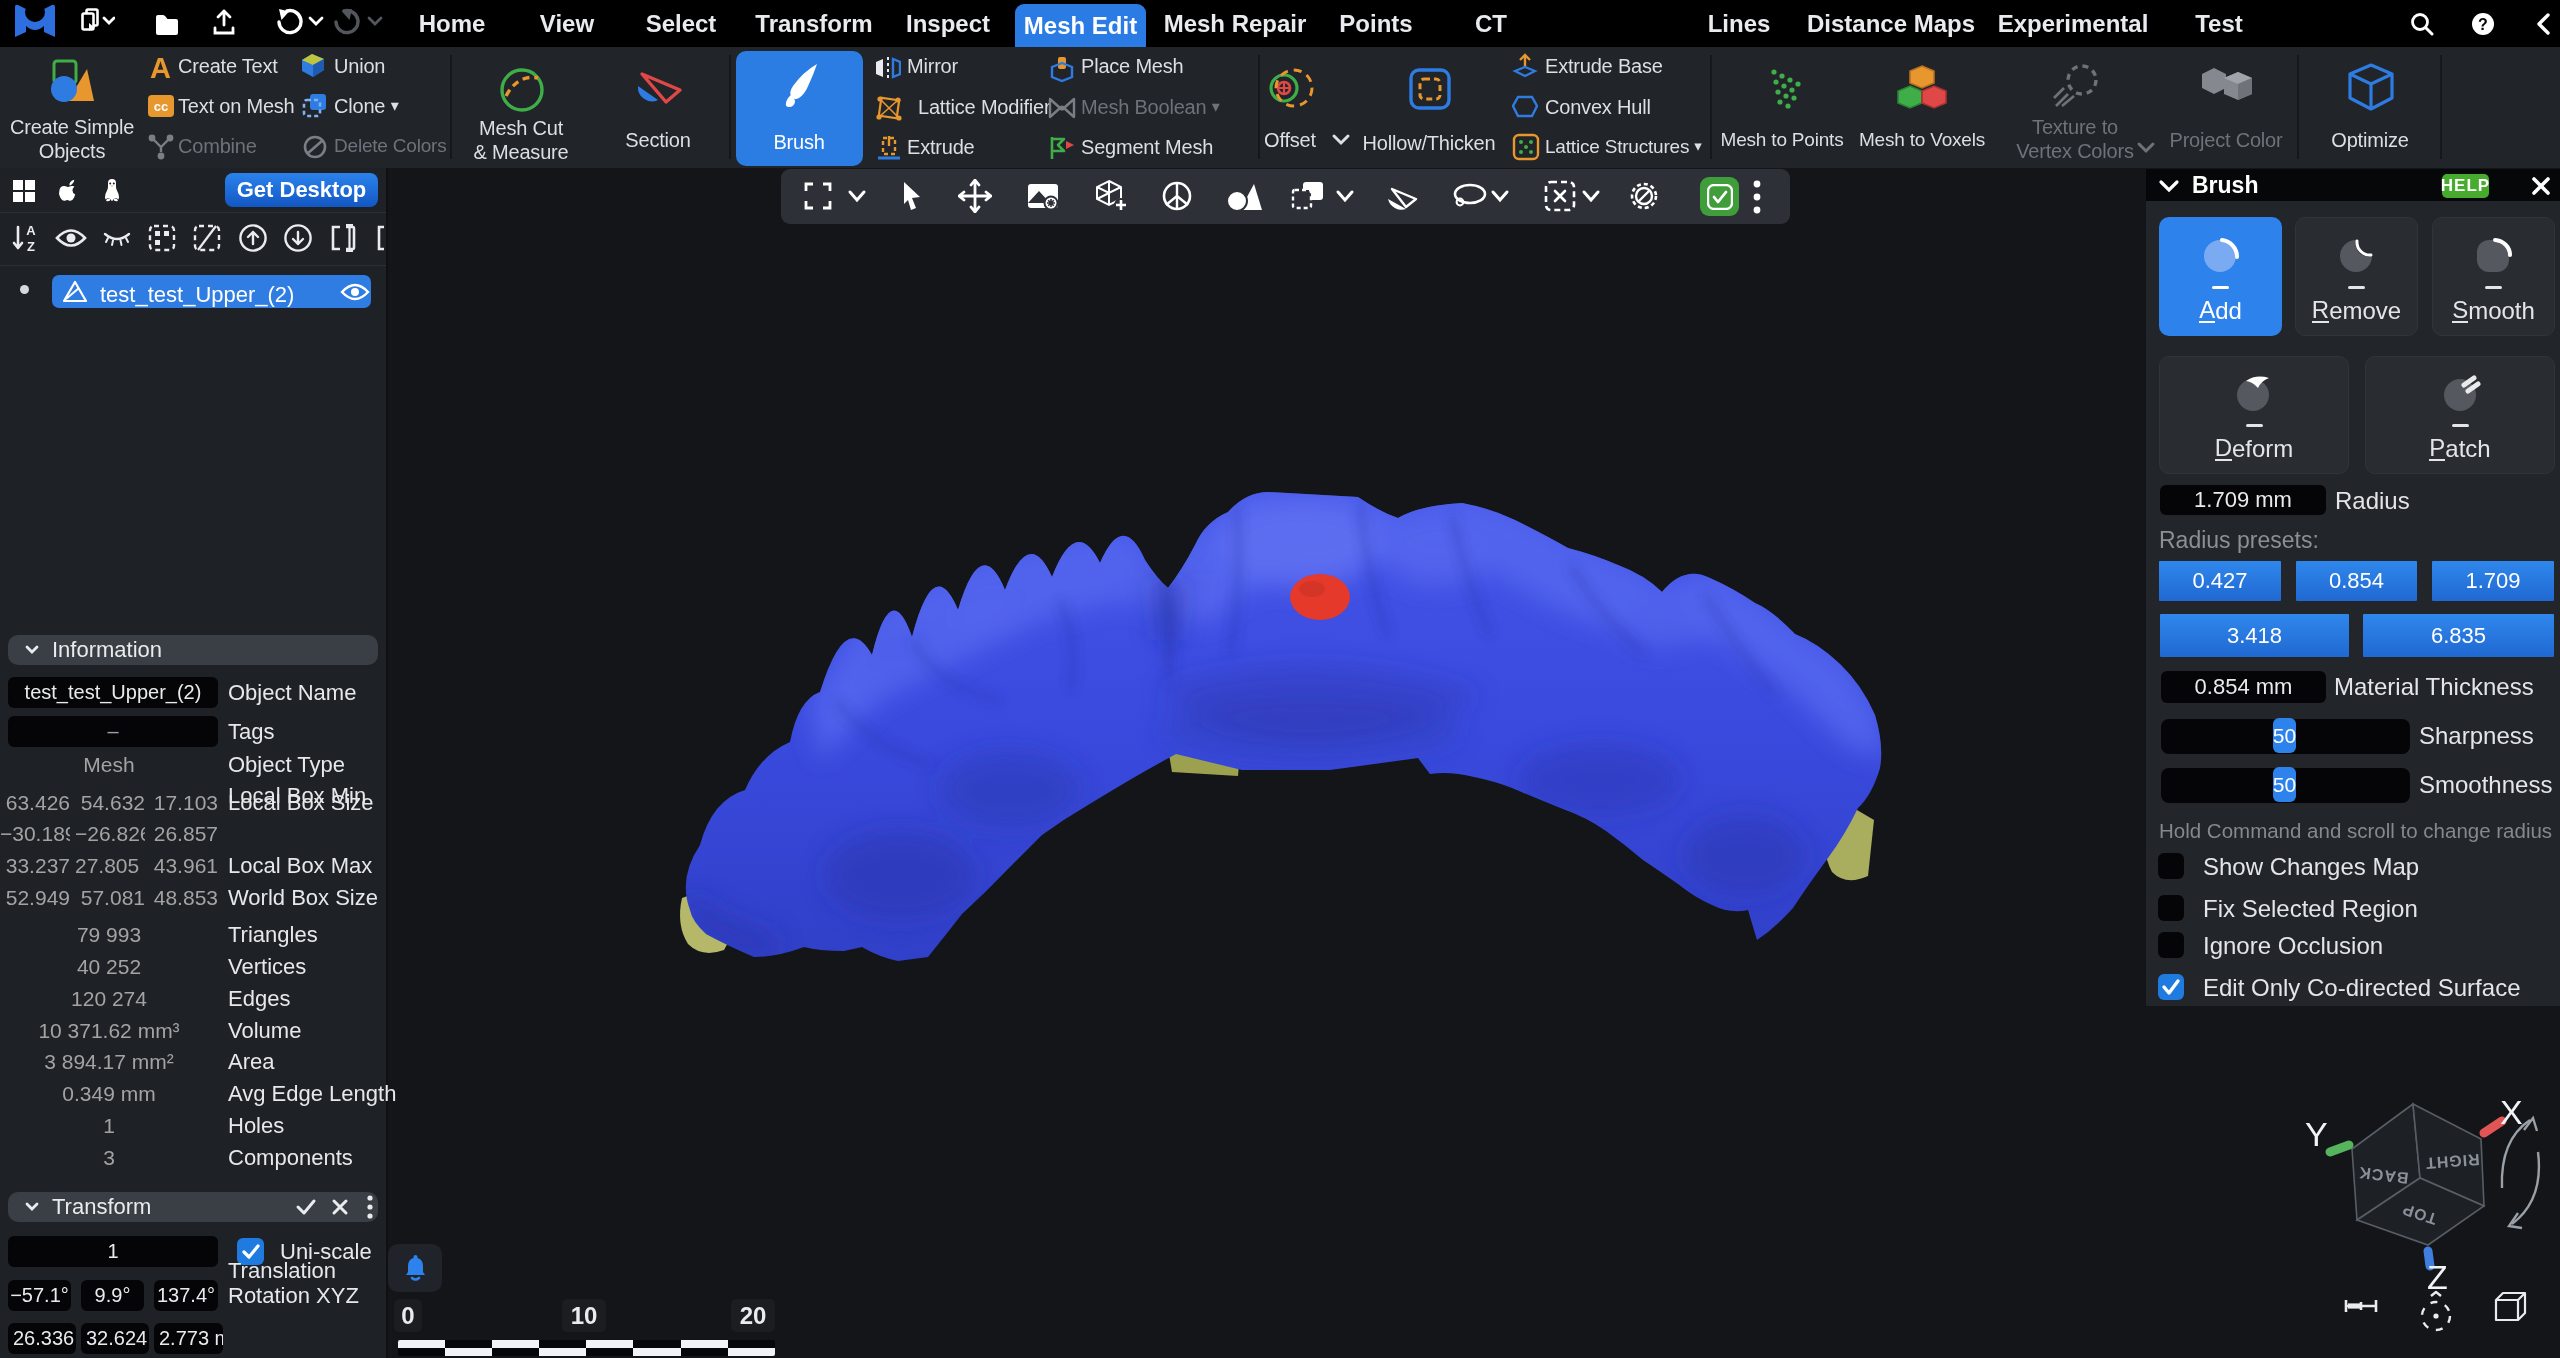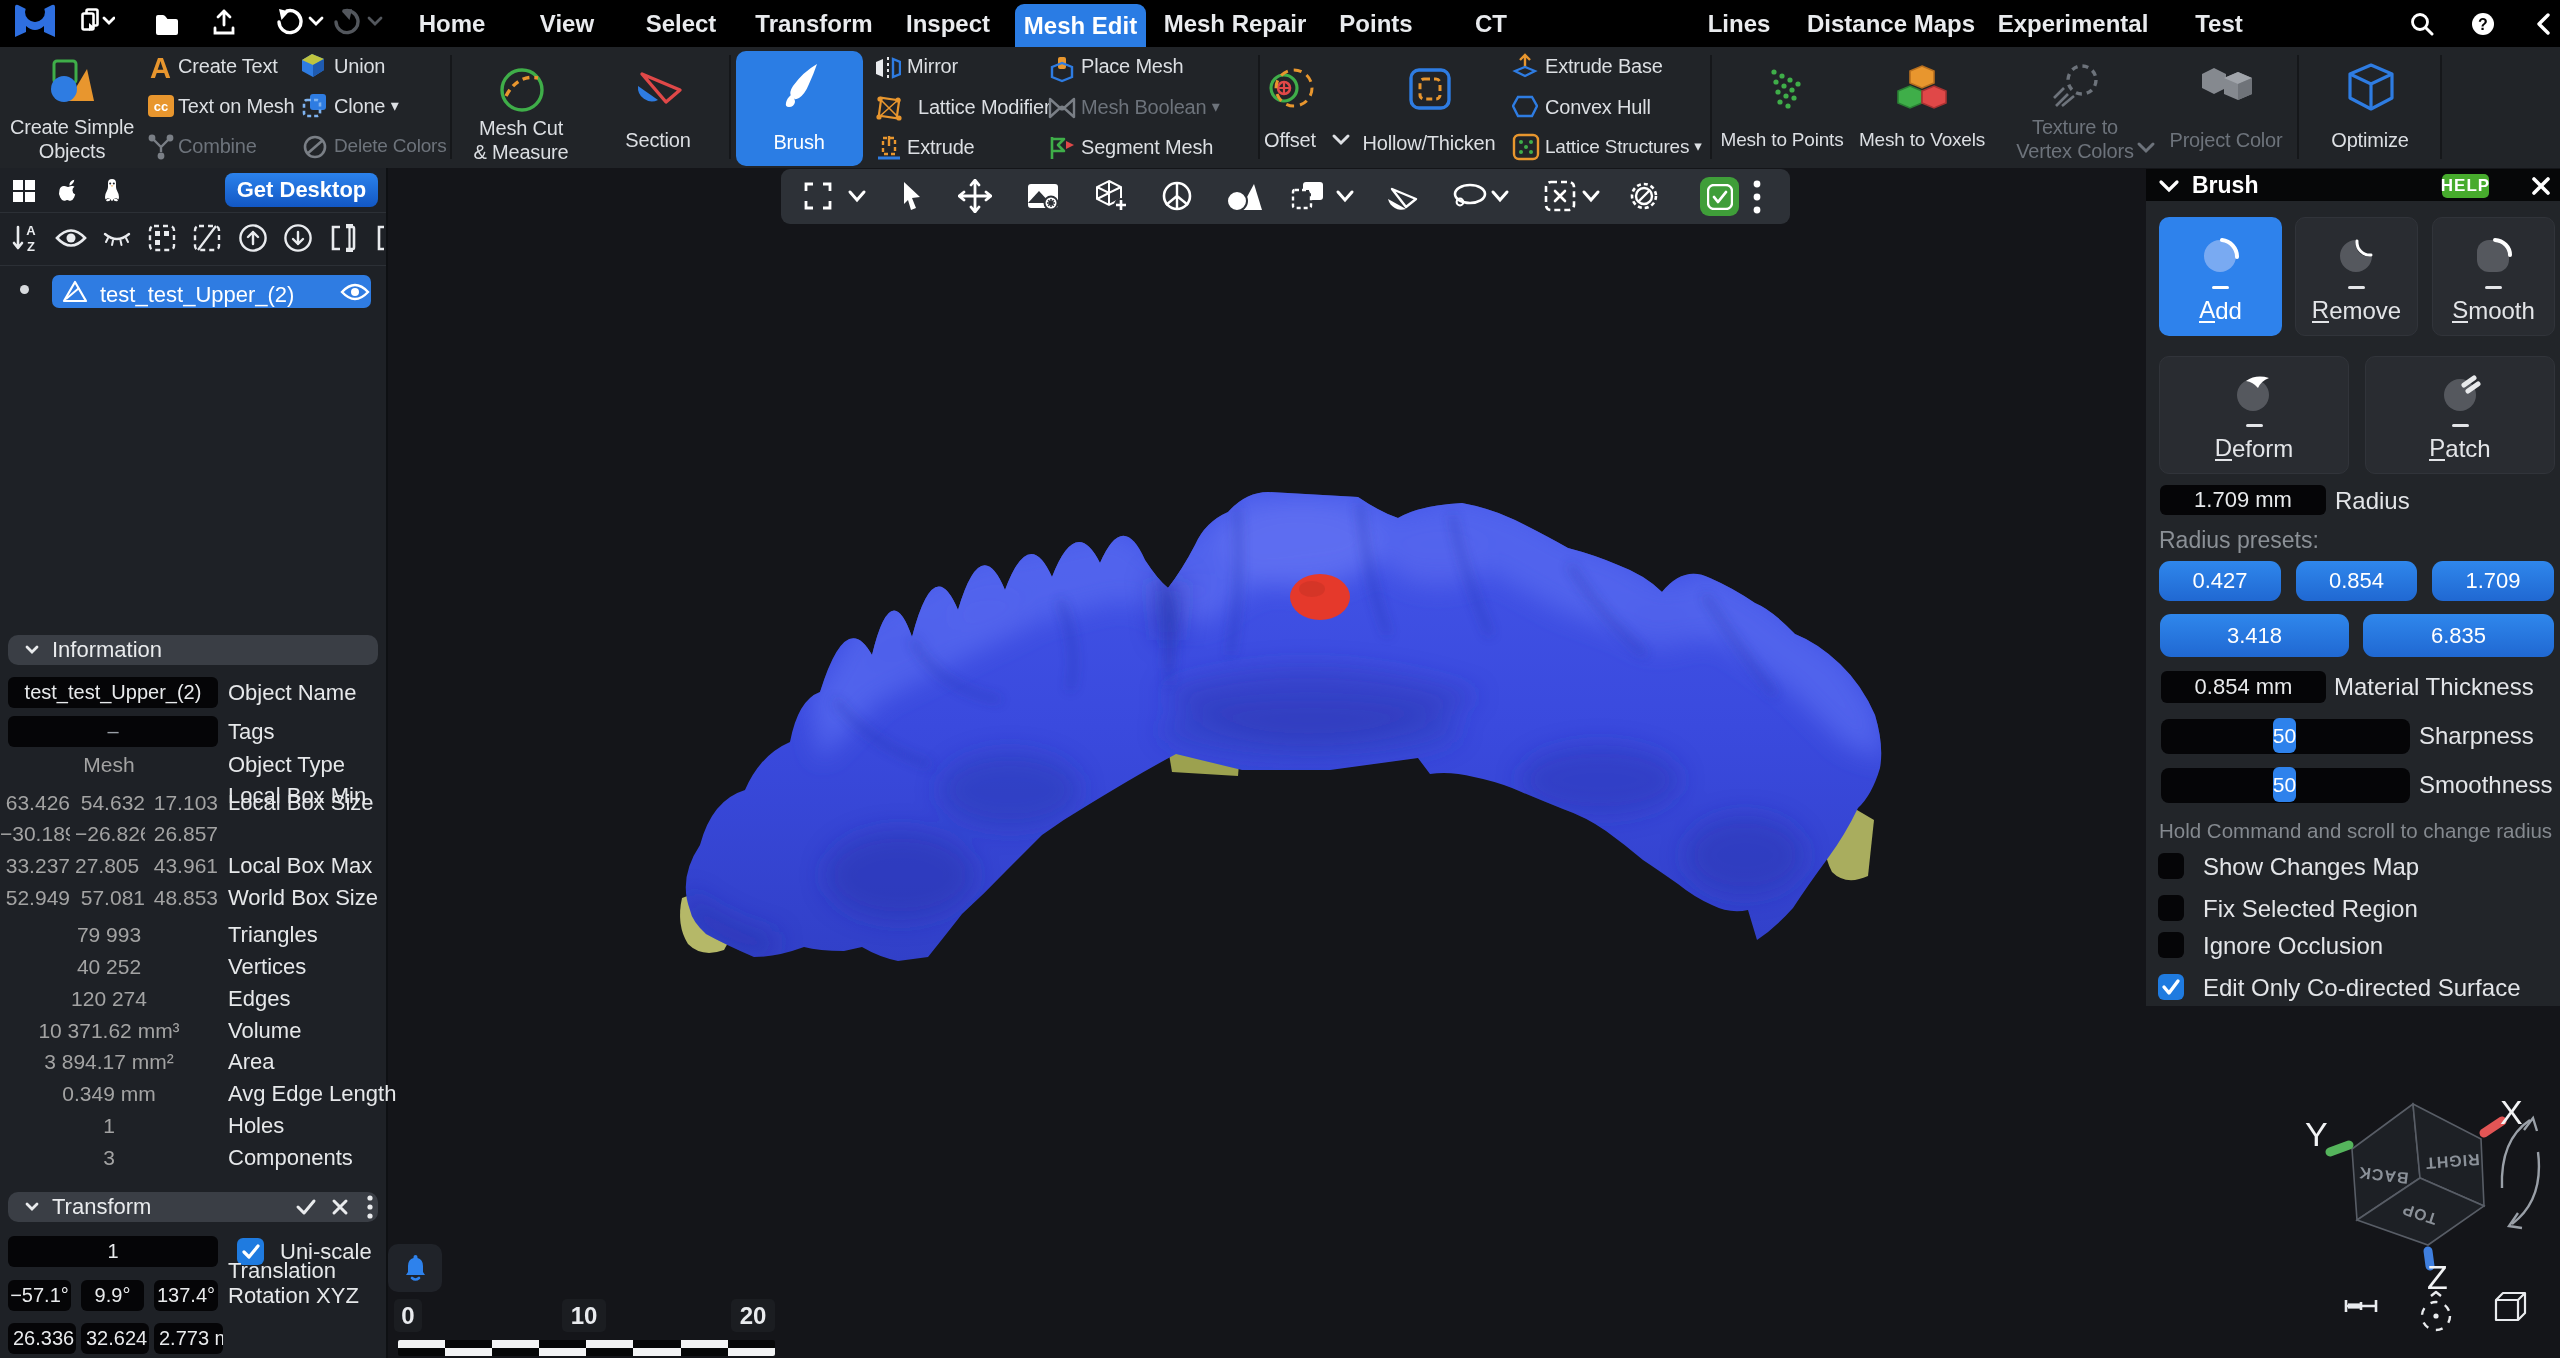--- a/index.html
+++ b/index.html
@@ -19,21 +19,21 @@
 .rlblc{position:absolute;color:#dcdfe3;font-size:20px;letter-spacing:-0.2px;white-space:nowrap;transform:translate(-50%,-50%);}
 .gray{color:#6d737b !important;}
 .chev{display:inline-block;transform:translateY(-2px);}
 
 #lpanel{left:0;top:168px;width:386px;height:1190px;background:#1e2126;border-right:2px solid #0e1013;}
 #rpanel{left:2146px;top:169px;width:414px;height:837px;background:#222529;}
 .sechead{position:absolute;left:8px;width:370px;height:30px;background:#3a3e45;border-radius:10px;color:#e9ebed;font-size:22px;}
 .inp{position:absolute;background:#050507;border-radius:6px;color:#e8eaec;font-size:20px;display:flex;align-items:center;justify-content:center;white-space:nowrap;overflow:hidden;}
 .ilbl{position:absolute;left:228px;color:#e6e8ea;font-size:22px;white-space:nowrap;transform:translateY(-50%);}
 .ival{position:absolute;color:#a3a3a3;font-size:21px;white-space:nowrap;transform:translateY(-50%);overflow:hidden;}
-.bluebtn{position:absolute;background:linear-gradient(#2f87ec,#2068d2);border-radius:11px;color:#fff;font-size:22px;display:flex;align-items:center;justify-content:center;}
+.bluebtn{position:absolute;background:linear-gradient(#2f87ec,#2068d2);border-radius:1px;color:#fff;font-size:22px;display:flex;align-items:center;justify-content:center;}
 .rplbl{position:absolute;color:#e3e5e8;font-size:24px;white-space:nowrap;transform:translateY(-50%);}
 .cb{position:absolute;width:26px;height:26px;background:#050507;border-radius:6px;}
 .cbon{background:#1f7be0;}
 .tile{position:absolute;background:#292c31;border:1px solid #31343a;border-radius:10px;box-sizing:border-box;}
 </style>
 </head>
 <body>
 <div id="page">
 <div id="tabbar" class="abs">
 <svg class="abs" style="left:13px;top:4px;" width="44" height="34" viewBox="0 0 44 34">

